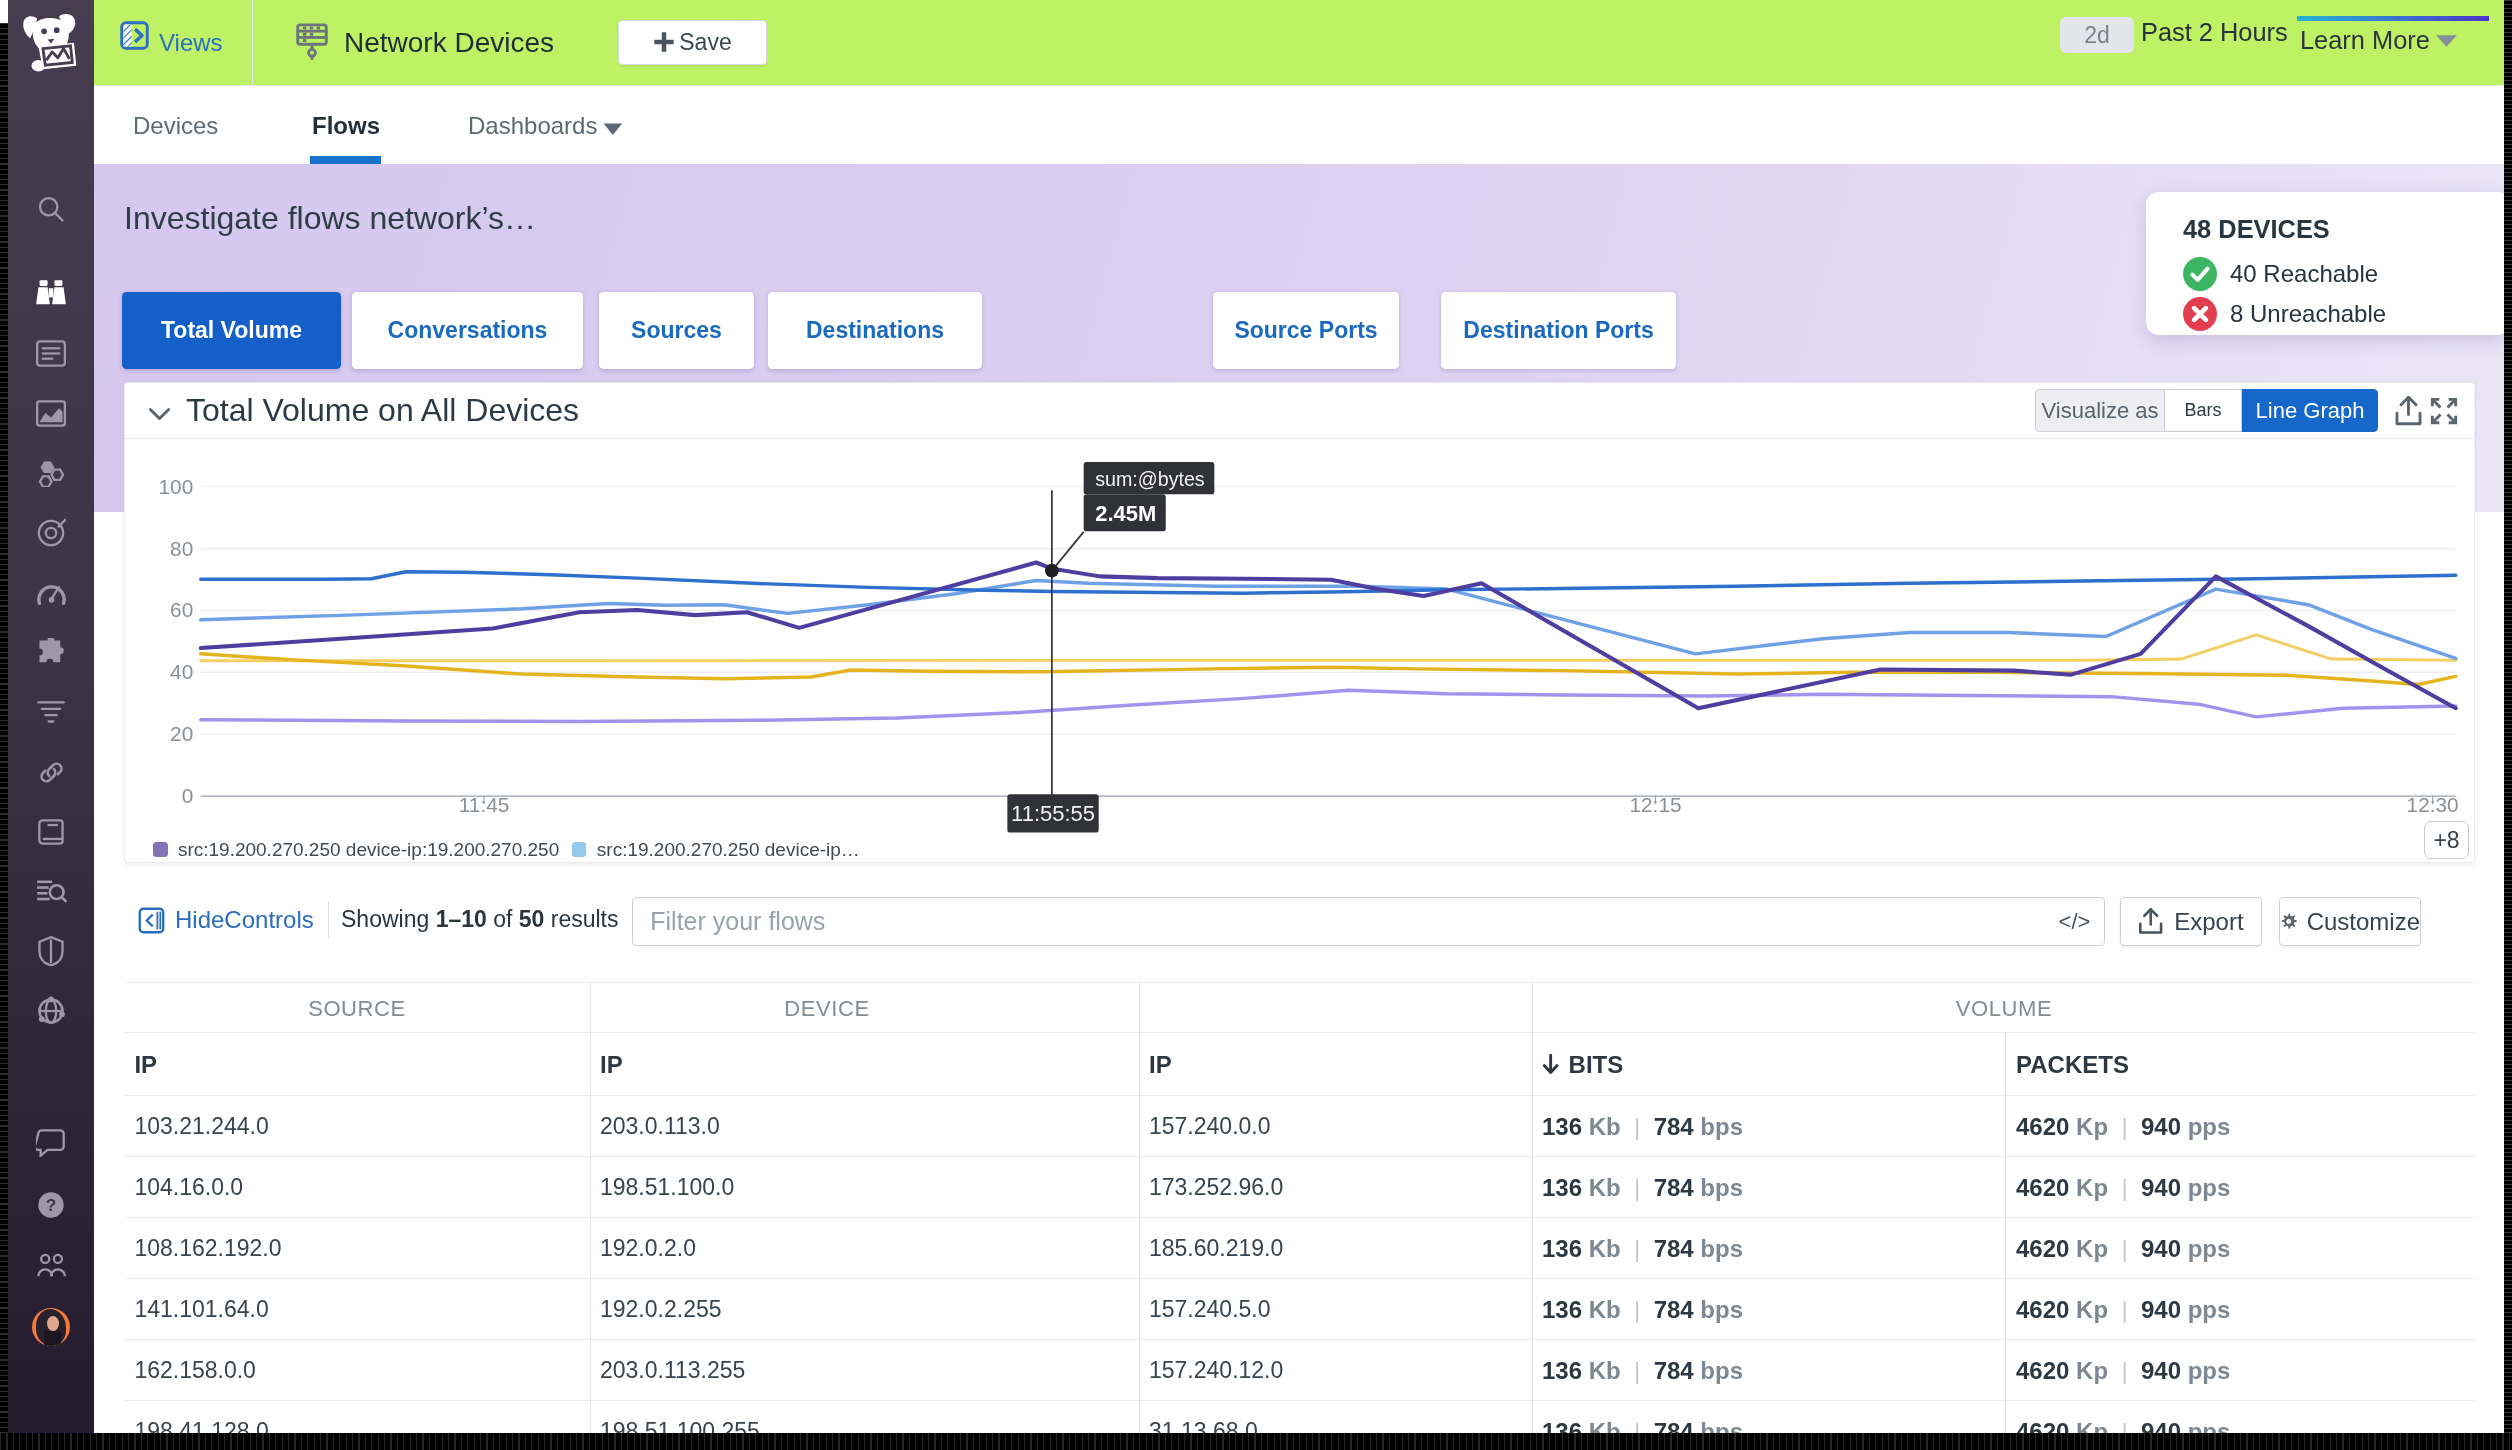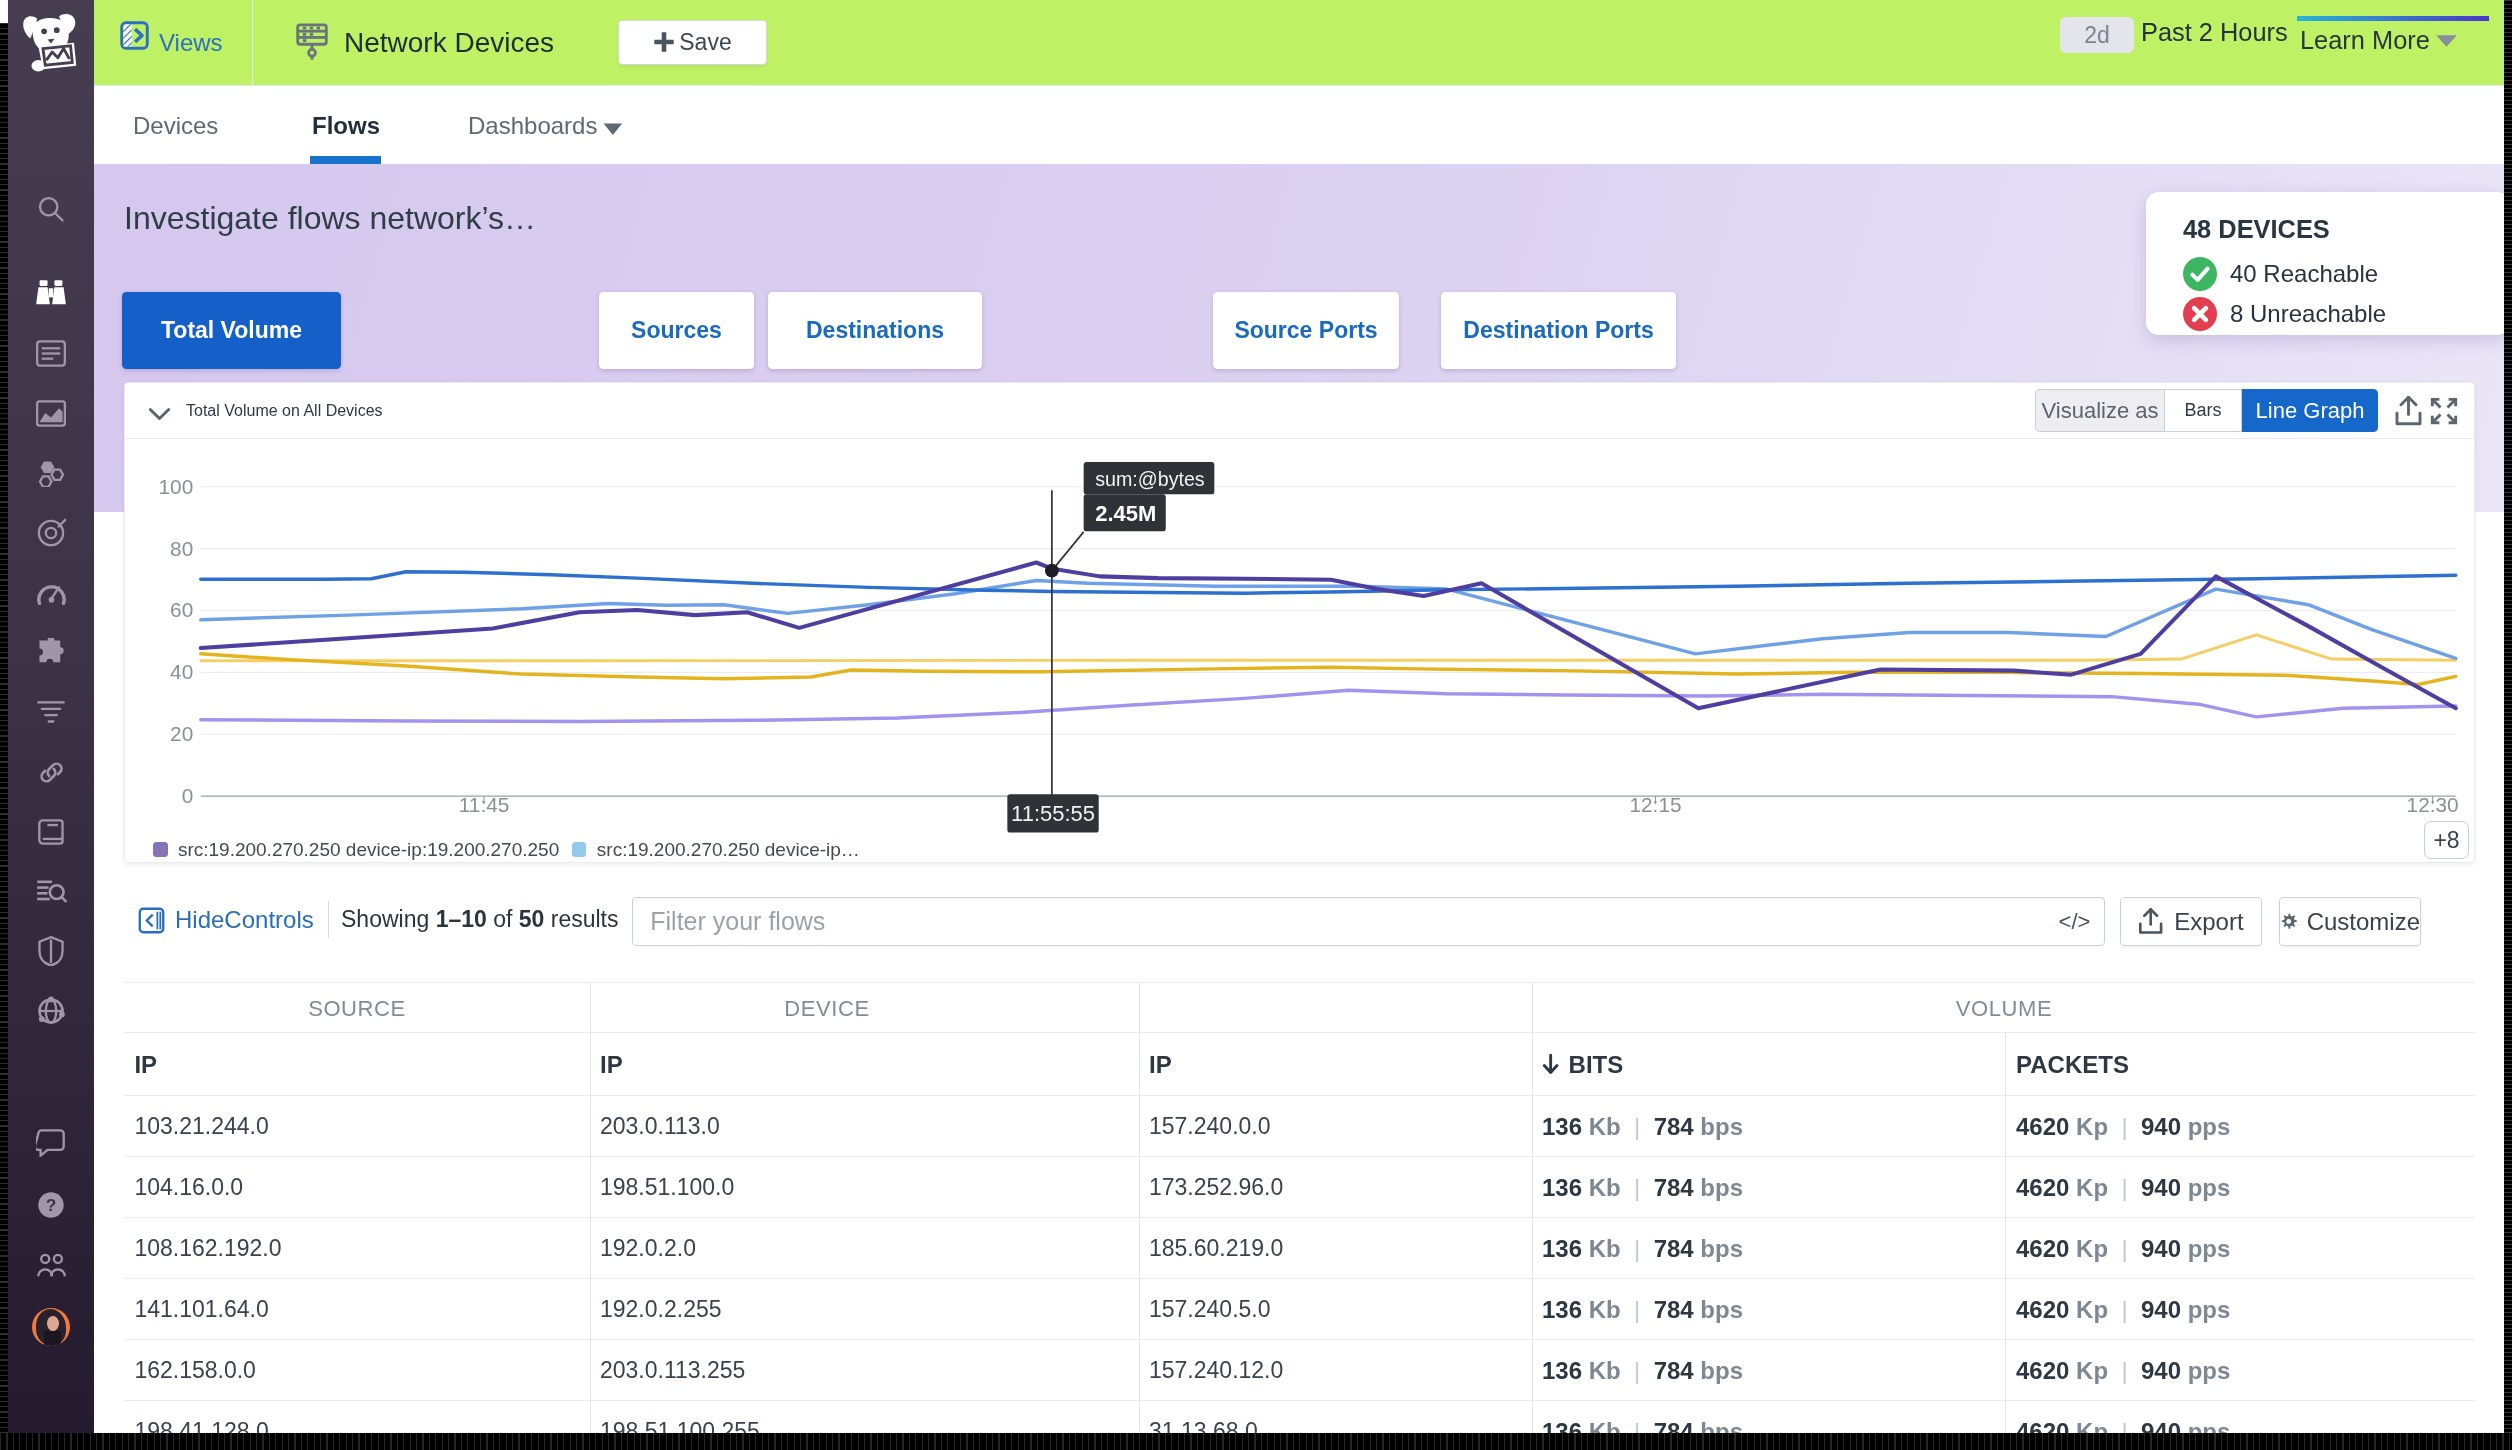--- a/index.html
+++ b/index.html
@@ -233,20 +233,21 @@
  <div class="abs" style="left:216px;top:69px;width:71px;height:8px;background:#1773cb;"></div>
  <div class="tab" style="left:374px;">Dashboards</div>
  <div class="abs" style="left:509px;top:36px;"><svg width="19.7" height="12.7" viewBox="0 0 34 22" style="">
         <path d="M1 1 L17 21 L33 1 Z" fill="#5d6a76"></path>
       </svg></div>
 </div>
 
 <div class="hero">
  <div class="abs" style="left:30px;top:36px;font-size:32px;color:#2f3d46;">Investigate flows network’s…</div>
  <div class="hbtn on" style="top:128px;left:28px;width:219px;">Total Volume</div>
+    <div class="hbtn off" style="top:128px;left:258px;width:231px;">Conversations</div>
     <div class="hbtn off" style="top:128px;left:505px;width:155px;">Sources</div>
     <div class="hbtn off" style="top:128px;left:674px;width:214px;">Destinations</div>
     <div class="hbtn off" style="top:128px;left:1119px;width:186px;">Source Ports</div>
     <div class="hbtn off" style="top:128px;left:1347px;width:235px;">Destination Ports</div>
  <div class="card" style="left:2052px;top:28px;width:364px;height:143px;border-radius:12.7px;box-shadow:0 5.8px 17.3px rgba(70,50,130,0.18);">
    <div class="abs" style="left:37px;top:23px;font-size:25.4px;font-weight:700;color:#273641;">48 DEVICES</div>
    <div class="abs" style="left:37px;top:65px;"><svg width="34" height="34" viewBox="0 0 58 58" style="">
           <circle cx="29" cy="29" r="29" fill="#3cb662"></circle>
           <path d="M16 30 L25 39 L42 20" fill="none" stroke="#fff" stroke-width="7" stroke-linecap="round" stroke-linejoin="round"></path>
         </svg></div>
@@ -256,21 +257,21 @@
           <path d="M19 19 L39 39 M39 19 L19 39" stroke="#fff" stroke-width="8" stroke-linecap="round"></path>
         </svg></div>
    <div class="abs" style="left:84px;top:105px;height:34px;display:flex;align-items:center;font-size:24px;color:#28333d;">8 Unreachable</div>
  </div>
 </div>
 
 <div class="card" style="left:124px;top:382px;width:2351px;height:481px;border:1.2px solid #e9ebef;border-radius:3.5px;box-shadow:0 1.2px 4.6px rgba(40,40,80,0.07);">
  <div class="abs" style="left:23px;top:24px;"><svg width="23" height="14" viewBox="0 0 40 24" style="">
         <path d="M4 4 L20 20 L36 4" fill="none" stroke="#59646e" stroke-width="5" stroke-linecap="round" stroke-linejoin="round"></path>
       </svg></div>
- <div class="abs" style="left:61px;top:0;height:55px;display:flex;align-items:center;font-size:16px;color:#2c3a46;">Total Volume on All Devices</div>
+ <div class="abs" style="left:61px;top:0;height:55px;display:flex;align-items:center;font-size:32px;color:#2c3a46;">Total Volume on All Devices</div>
  <div class="abs" style="left:0;top:55px;width:2349px;height:1.2px;background:#e7e9ed;"></div>
  <div class="abs" style="left:1910px;top:6.4px;width:130px;height:43px;background:#eeeef2;border:1.2px solid #c9cdd5;border-radius:4.6px 0 0 4.6px;display:flex;align-items:center;justify-content:center;font-size:22px;color:#59646e;">Visualize as</div>
  <div class="abs" style="left:2040px;top:6.4px;width:77px;height:43px;background:#fff;border:1.2px solid #c9cdd5;border-left:none;display:flex;align-items:center;justify-content:center;font-size:18px;color:#2c3a46;">Bars</div>
  <div class="abs" style="left:2117px;top:6.4px;width:136px;height:43px;background:#1567c9;border-radius:0 4.6px 4.6px 0;display:flex;align-items:center;justify-content:center;font-size:22px;color:#fff;">Line Graph</div>
  <div class="abs" style="left:2269px;top:12.7px;"><svg width="29" height="30" viewBox="0 0 50 52" style="">
         <g fill="none" stroke="#5c666f" stroke-width="5" stroke-linecap="round" stroke-linejoin="round">
           <path d="M25 2 L25 32"></path>
           <path d="M12 15 L25 2 L38 15"></path>
           <path d="M5 30 L5 48 L45 48 L45 30"></path>
         </g>

